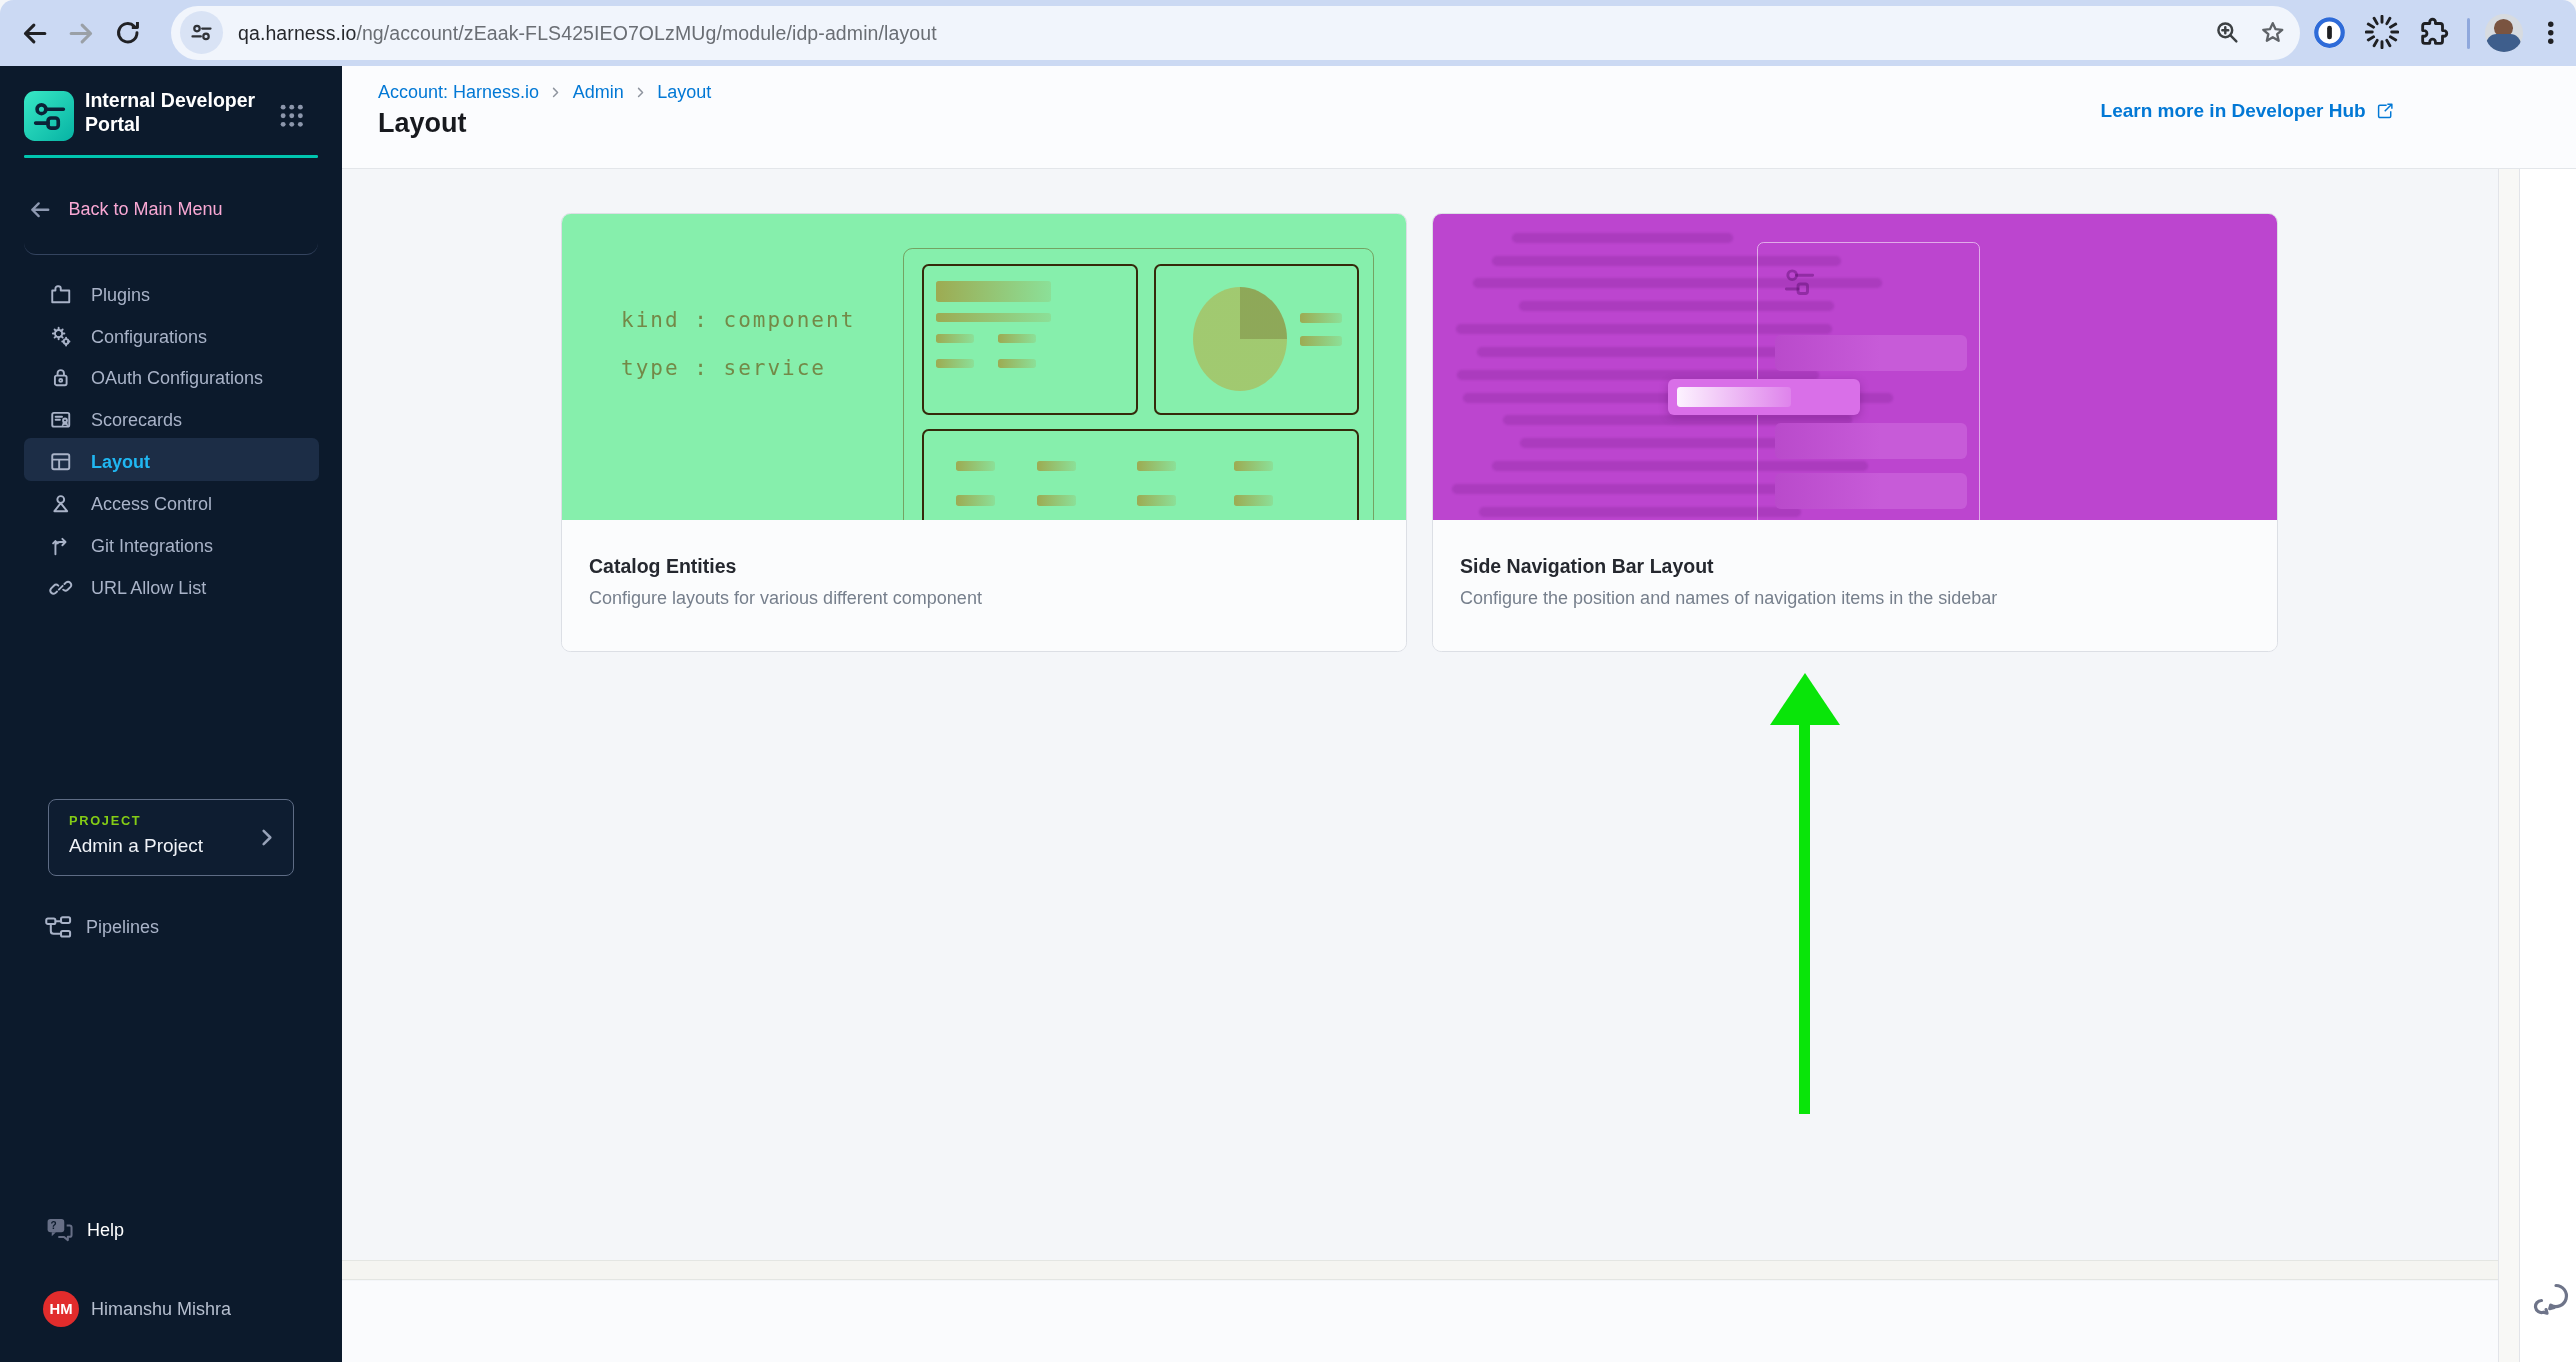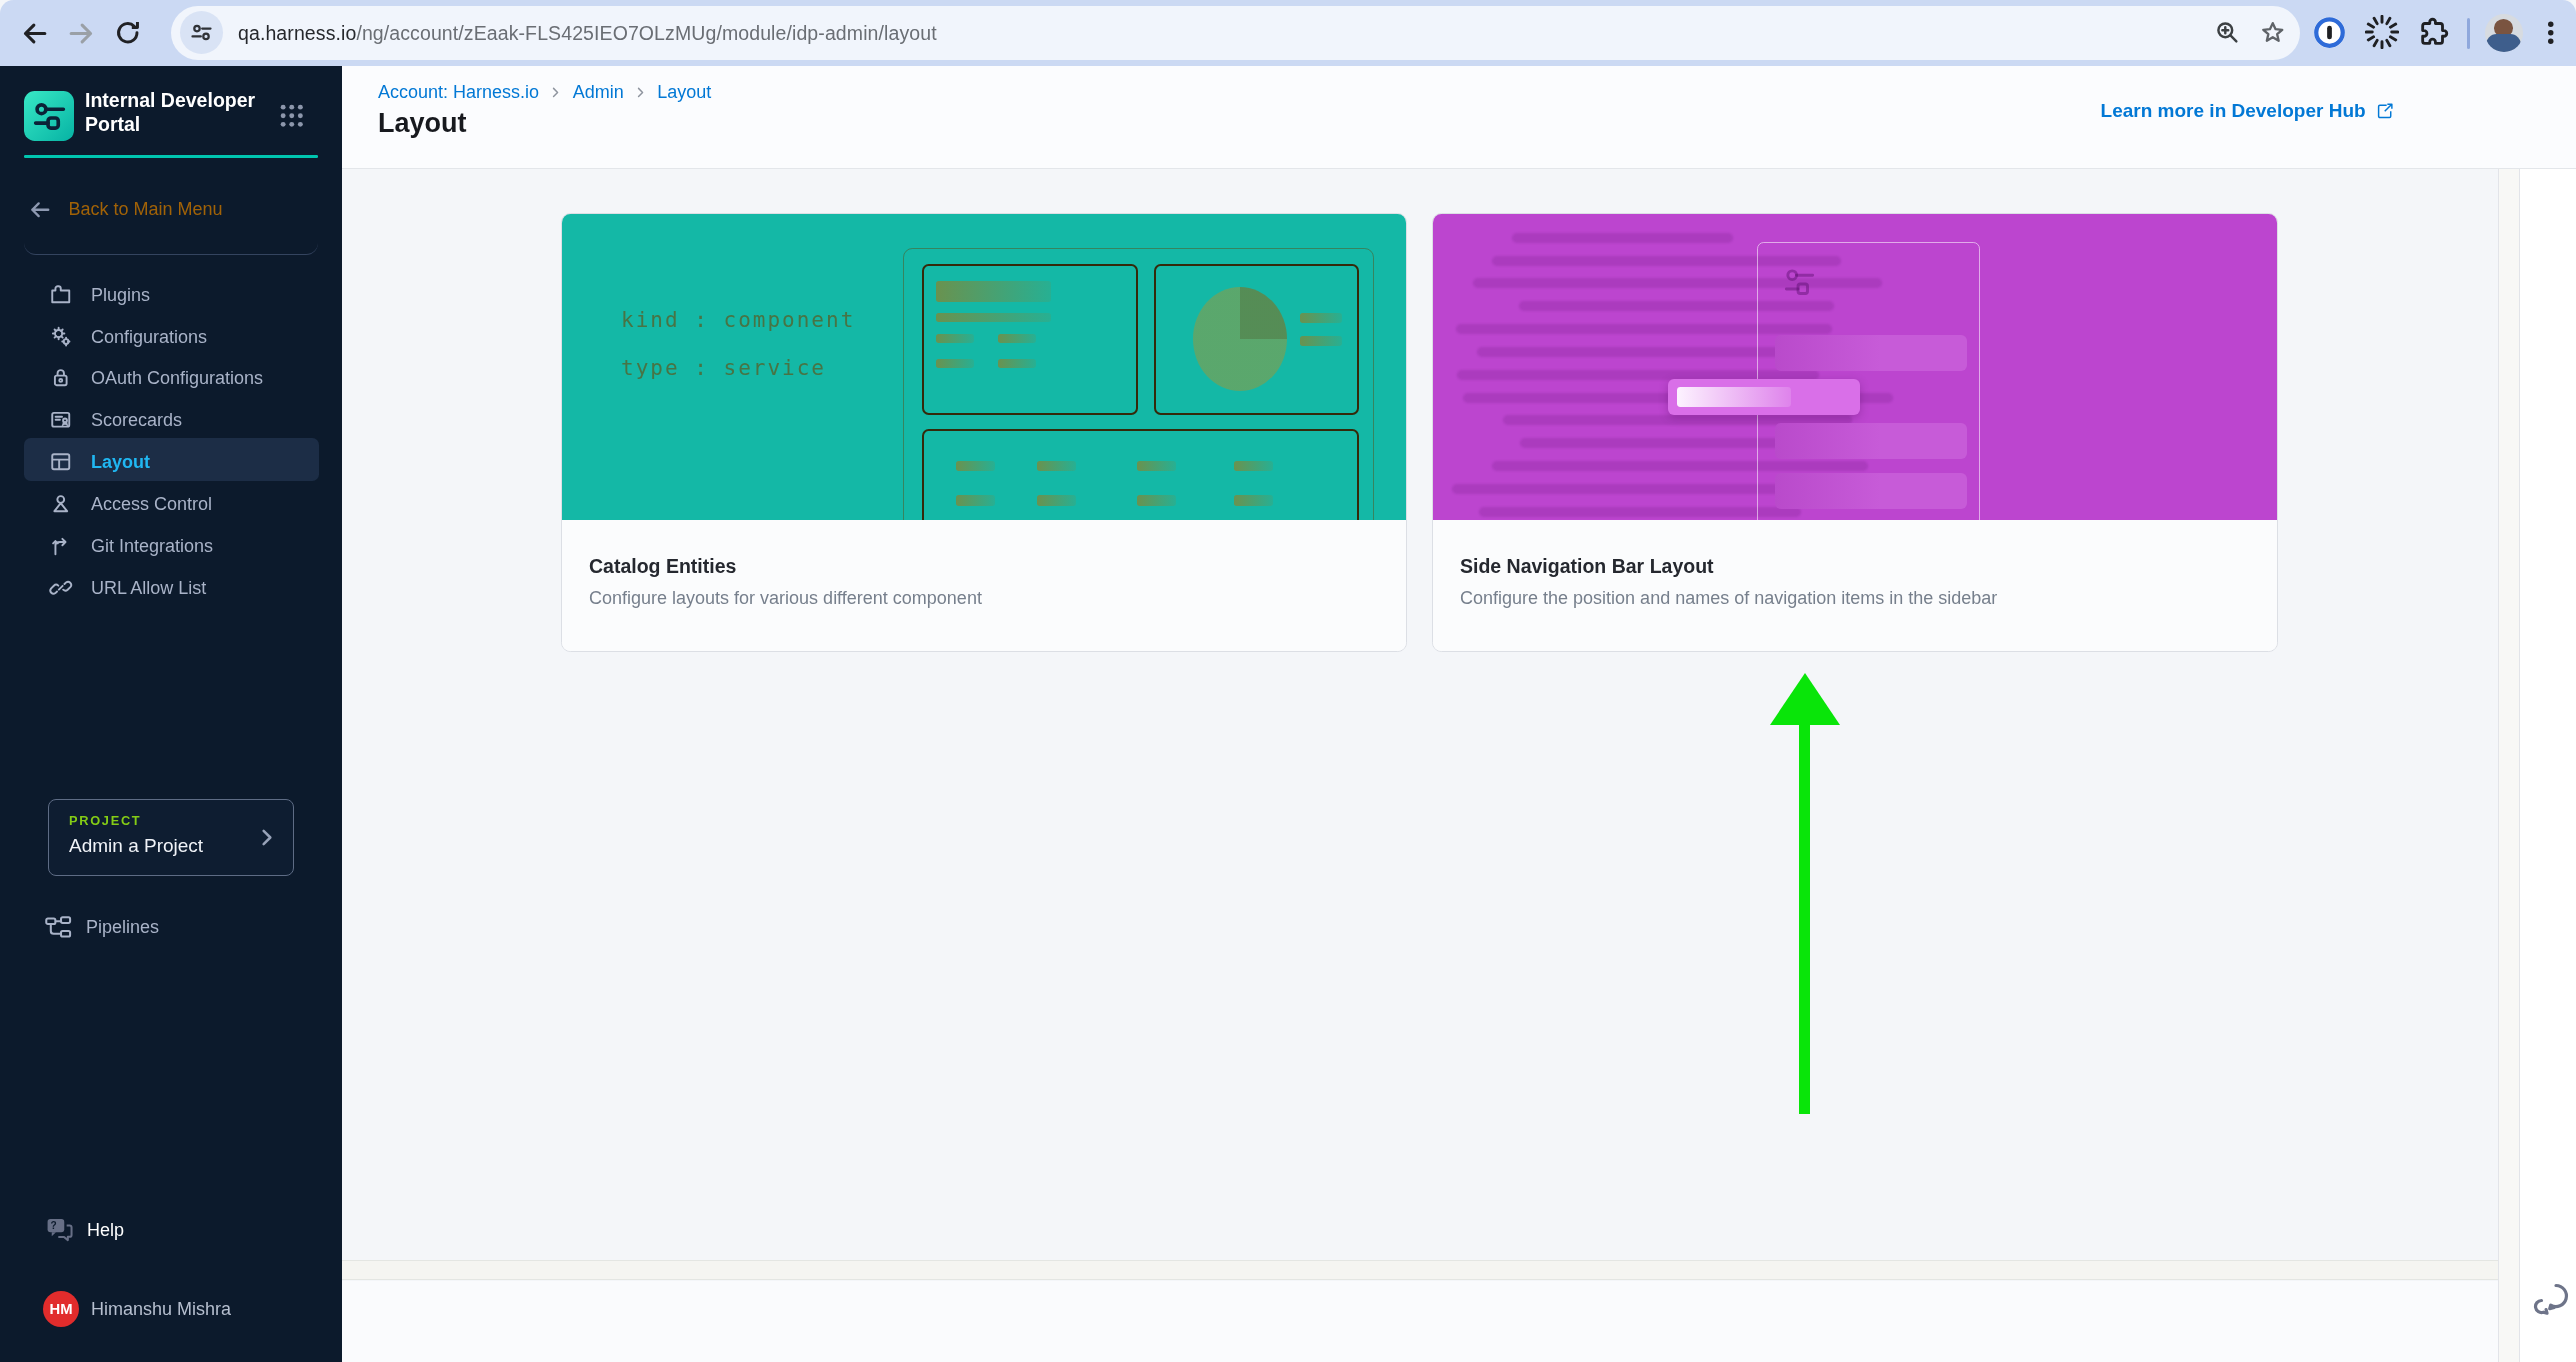--- a/index.html
+++ b/index.html
@@ -21,21 +21,21 @@
   .chrome-avatar { position:absolute; left:2485px; top:14px; width:38px; height:38px; border-radius:50%; overflow:hidden; background:#D7DBE0; }
   .chrome-avatar .head { position:absolute; left:9.4px; top:5.4px; width:19px; height:17.5px; border-radius:50%; background:#7A5440; }
   .chrome-avatar .shirt { position:absolute; left:1.3px; top:20px; width:35px; height:20px; border-radius:10.7px 10.7px 0 0; background:#3E5E8C; }
 
   
   .sidebar { position:absolute; left:0; top:66px; width:342px; height:1297px; background:#0C1A2C; }
   .logo-sq { position:absolute; left:24px; top:25px; width:50px; height:50px; border-radius:10.7px; background:linear-gradient(135deg,#38E8C5,#06B3A4); display:flex; align-items:center; justify-content:center; }
   .product-title { position:absolute; left:85px; top:21.5px; width:181px; color:#FFFFFF; font-size:19.5px; line-height:24px; font-weight:bold; }
   .grid-icon { position:absolute; left:277px; top:35px; width:29.5px; height:29.5px; }
   .teal-line { position:absolute; left:23.5px; top:89px; width:294px; height:2.7px; background:#00C5AF; border-radius:1.3px; }
-  .back-row { position:absolute; left:27px; top:128px; width:289px; height:31px; display:flex; align-items:center; gap:16px; color:#a16207; font-size:18px; }
+  .back-row { position:absolute; left:27px; top:128px; width:289px; height:31px; display:flex; align-items:center; gap:16px; color:#f9a8d4; font-size:18px; }
   .back-underline { position:absolute; left:23.5px; top:176px; width:294px; height:13.4px; border-bottom:1.3px solid #34445F; border-radius:0 0 12px 12px; }
 
   .nav-item { position:absolute; left:0; width:342px; height:42px; display:flex; align-items:center; }
   .nav-item .nicon { position:absolute; left:47px; width:27px; height:27px; display:flex; align-items:center; justify-content:center; }
   .nav-item .nlabel { position:absolute; left:91px; font-size:18px; color:#A9B3C8; }
   .nav-highlight { position:absolute; left:23.5px; top:372px; width:295px; height:43px; border-radius:6.7px; background:#1C2D46; }
   .nav-item.selected .nlabel { color:#20B7F2; font-weight:bold; }
 
   .project-box { position:absolute; left:48px; top:733px; width:246px; height:77px; border:1.3px solid #5E6C85; border-radius:8px; background:#0E1D31; }
   .project-label { position:absolute; left:20px; top:13.4px; font-size:12.8px; letter-spacing:1.7px; font-weight:bold; color:#84cc16; }
@@ -67,21 +67,21 @@
   .below-strip { position:absolute; left:342px; top:1281px; width:2156px; height:82px; background:#FAFBFD; }
   .right-gutter { position:absolute; left:2498px; top:169px; width:22px; height:1193px; background:#F8F8F6; border-left:1.3px solid #E2E4E9; border-right:1.3px solid #E2E4E9; }
   .right-panel { position:absolute; left:2520px; top:169px; width:56px; height:1193px; background:#FFFFFF; }
   .chat-fab { position:absolute; left:9.4px; top:1109px; width:44px; height:44px; }
 
   
   .card { position:absolute; top:44px; width:846px; height:439px; border:1.3px solid #DCDFE5; border-radius:9.4px; background:#FBFCFD; overflow:hidden; cursor:pointer; }
   .card1 { left:219px; }
   .card2 { left:1090px; }
   .card-art { position:relative; width:100%; height:306px; overflow:hidden; }
-  .card1 .card-art { background:#14b8a6; }
+  .card1 .card-art { background:#86efac; }
   .card2 .card-art { background:#BC45CF; }
   .card-body { position:relative; height:132px; background:#FBFCFD; }
   .card-title { position:absolute; left:27px; top:35px; font-size:19.5px; font-weight:bold; color:#25282F; }
   .card-desc { position:absolute; left:27px; top:68px; font-size:18px; color:#767F8C; }
 
   
   .yaml-line { position:absolute; left:59px; font-family:"DejaVu Sans Mono", monospace; font-size:21px; letter-spacing:2px; color:rgba(104,74,10,0.62); }
   .mock-outer { position:absolute; left:341px; top:34px; width:471px; height:349px; border:1.3px solid rgba(95,70,8,0.45); border-radius:9.4px; }
   .mock-panel { position:absolute; border:2px solid #35290A; border-radius:6.7px; }
   .sk-bar { position:absolute; border-radius:2.7px; background:linear-gradient(90deg, rgba(176,115,8,0.55), rgba(176,115,8,0.12)); }

